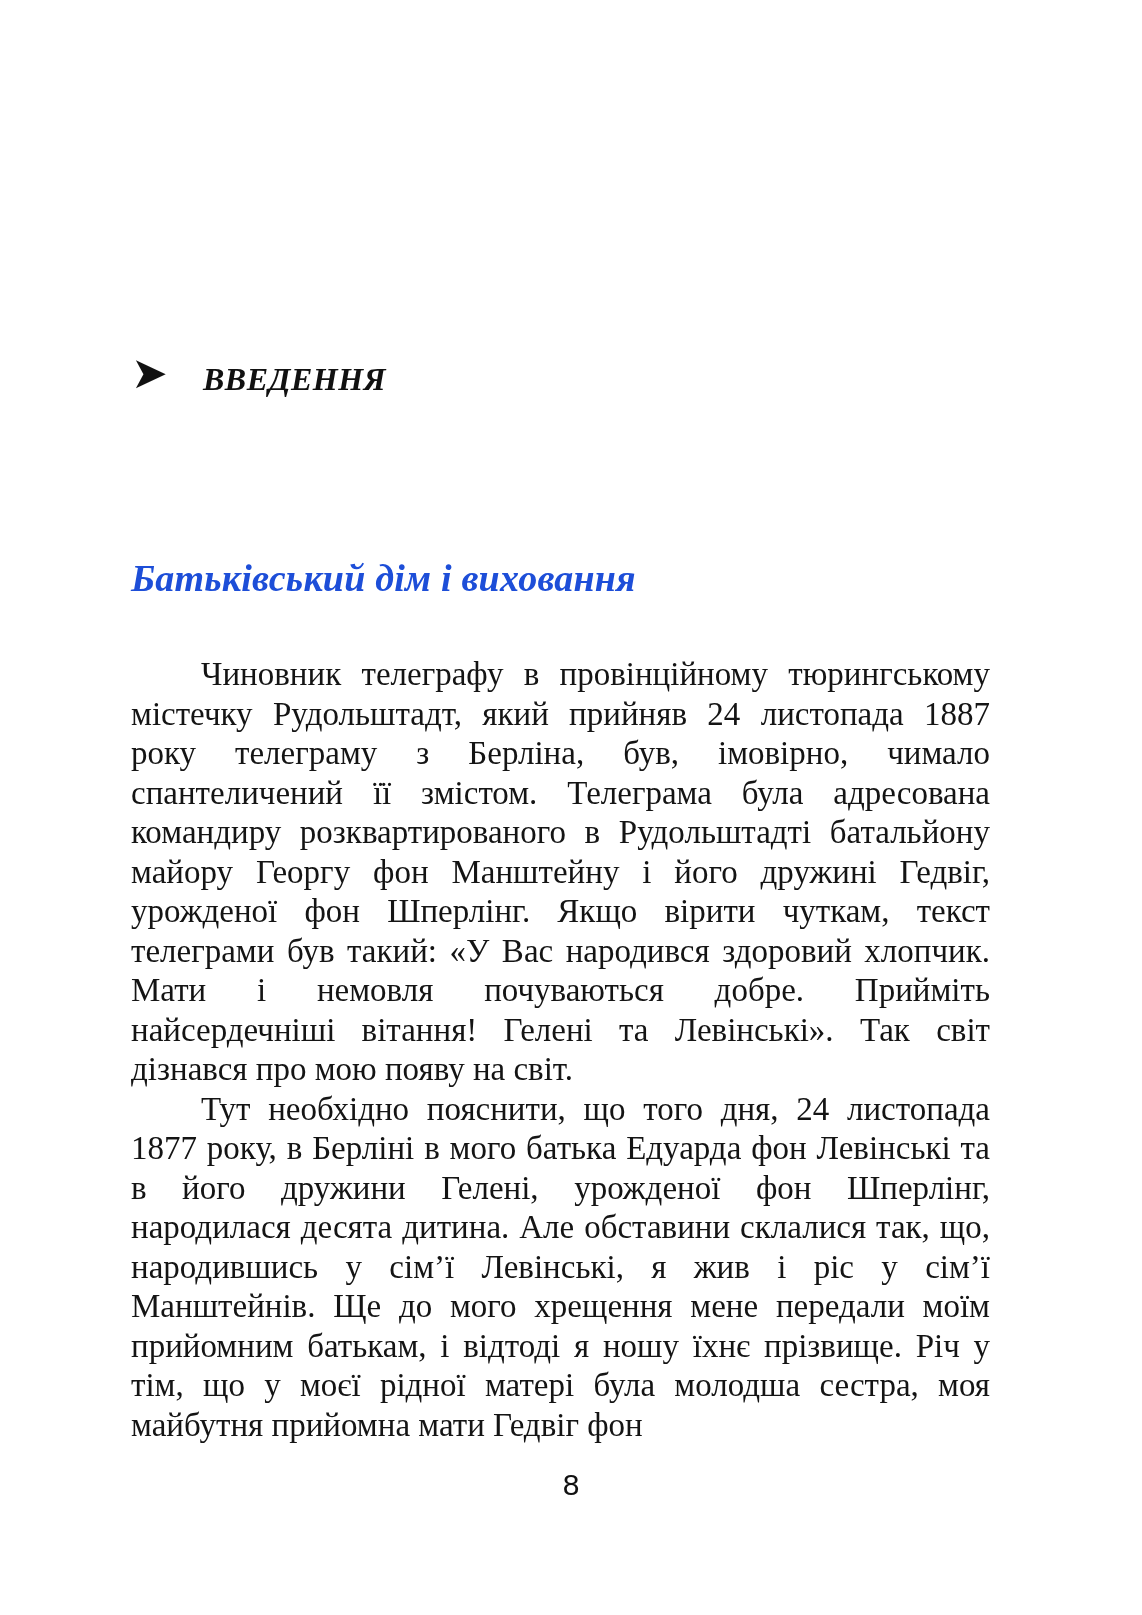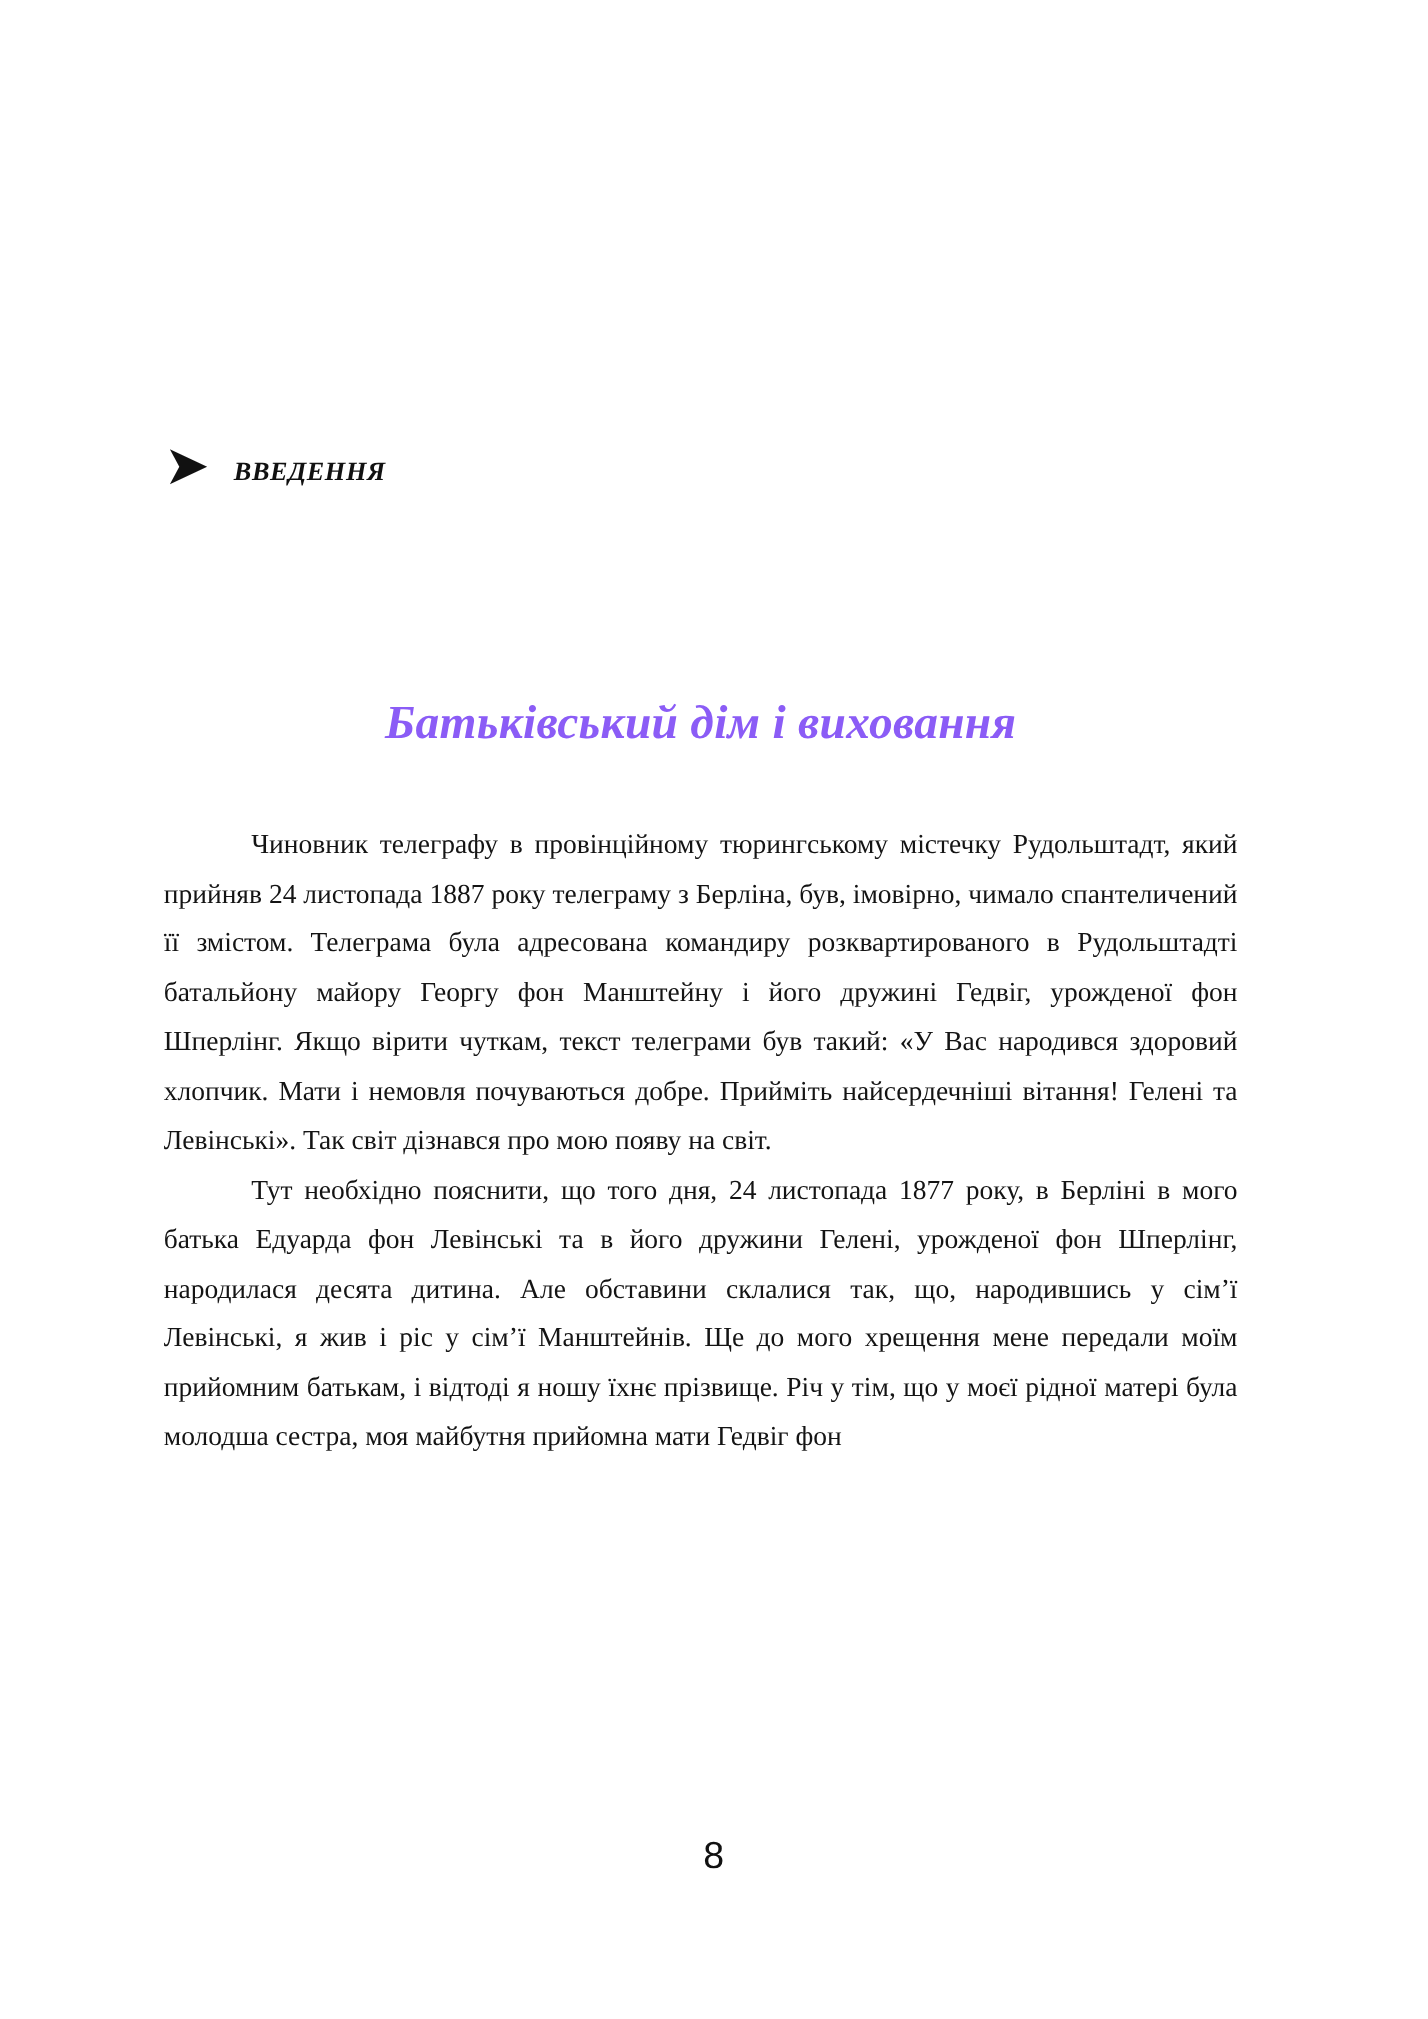--- a/index.html
+++ b/index.html
@@ -31,59 +31,58 @@
     display: inline-block;
     width: 44px;
     flex: 0 0 44px;
     font-size: 44px;
     line-height: 1;
     color: #111111;
     transform: translateY(-2px);
     font-family: "DejaVu Sans", sans-serif;
   }
   .chapter-title {
-    margin-left: 12px;
+    margin-left: 28px;
     font-family: "Liberation Serif", "DejaVu Serif", serif;
     font-weight: 700;
     font-style: italic;
-    font-size: 30px;
+    font-size: 46px;
     line-height: 1;
     letter-spacing: 0.5px;
     color: #111111;
     font-variant: small-caps;
     text-transform: lowercase;
   }
 
   
   .section-heading {
     position: absolute;
     left: 131px;
     top: 556px;
     width: 859px;
-    text-align: center;
     font-weight: 700;
     font-style: italic;
     font-size: 38px;
     line-height: 1.2;
-    color: #8b5cf6;
+    color: #1d4ed8;
     letter-spacing: 0.2px;
   }
 
   
   .body-column {
     position: absolute;
     left: 131px;
     top: 655px;
     width: 859px;
   }
   .body-paragraph {
     margin: 0 0 0 0;
     text-align: justify;
     text-justify: inter-word;
-    font-size: 22px;
+    font-size: 33px;
     line-height: 39.5px;
     text-indent: 70px;
     color: #141414;
     hyphens: manual;
   }
   .body-paragraph + .body-paragraph {
     margin-top: 0;
   }
 
   

